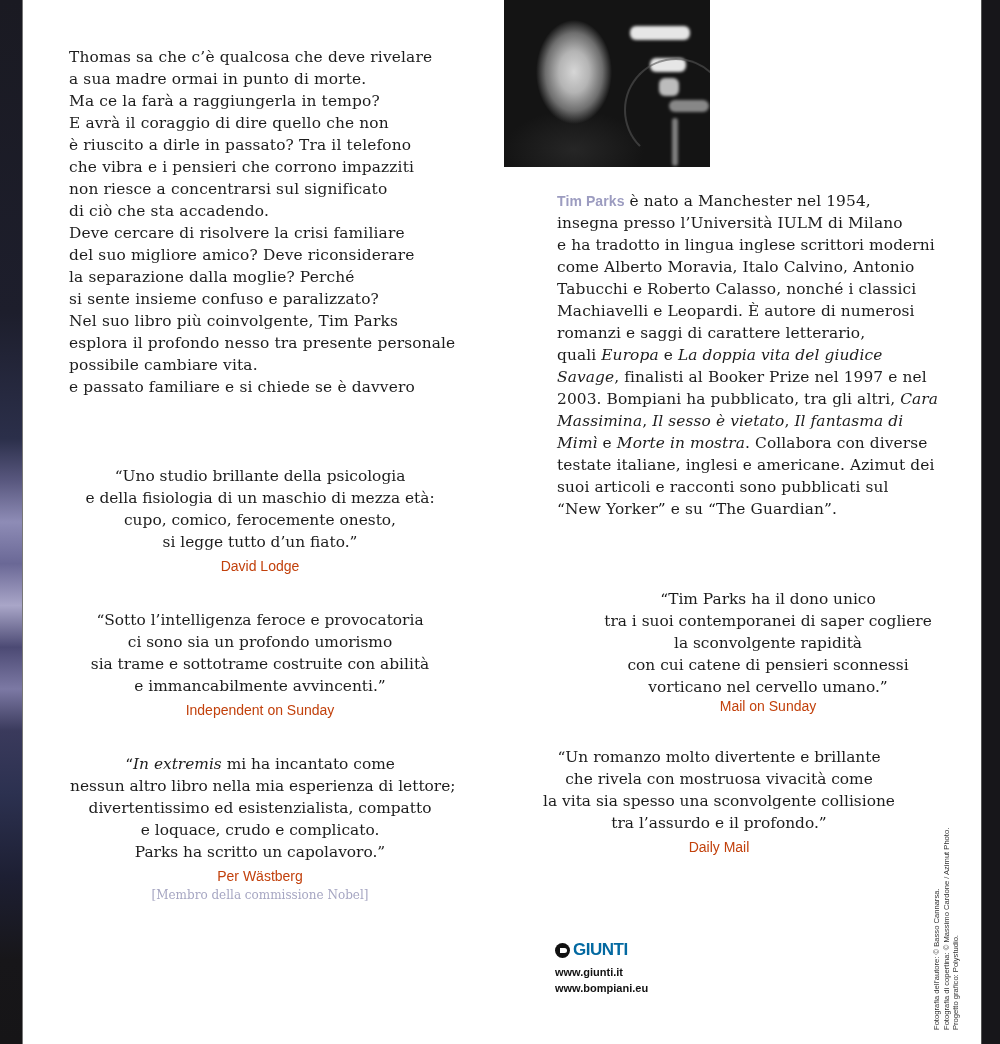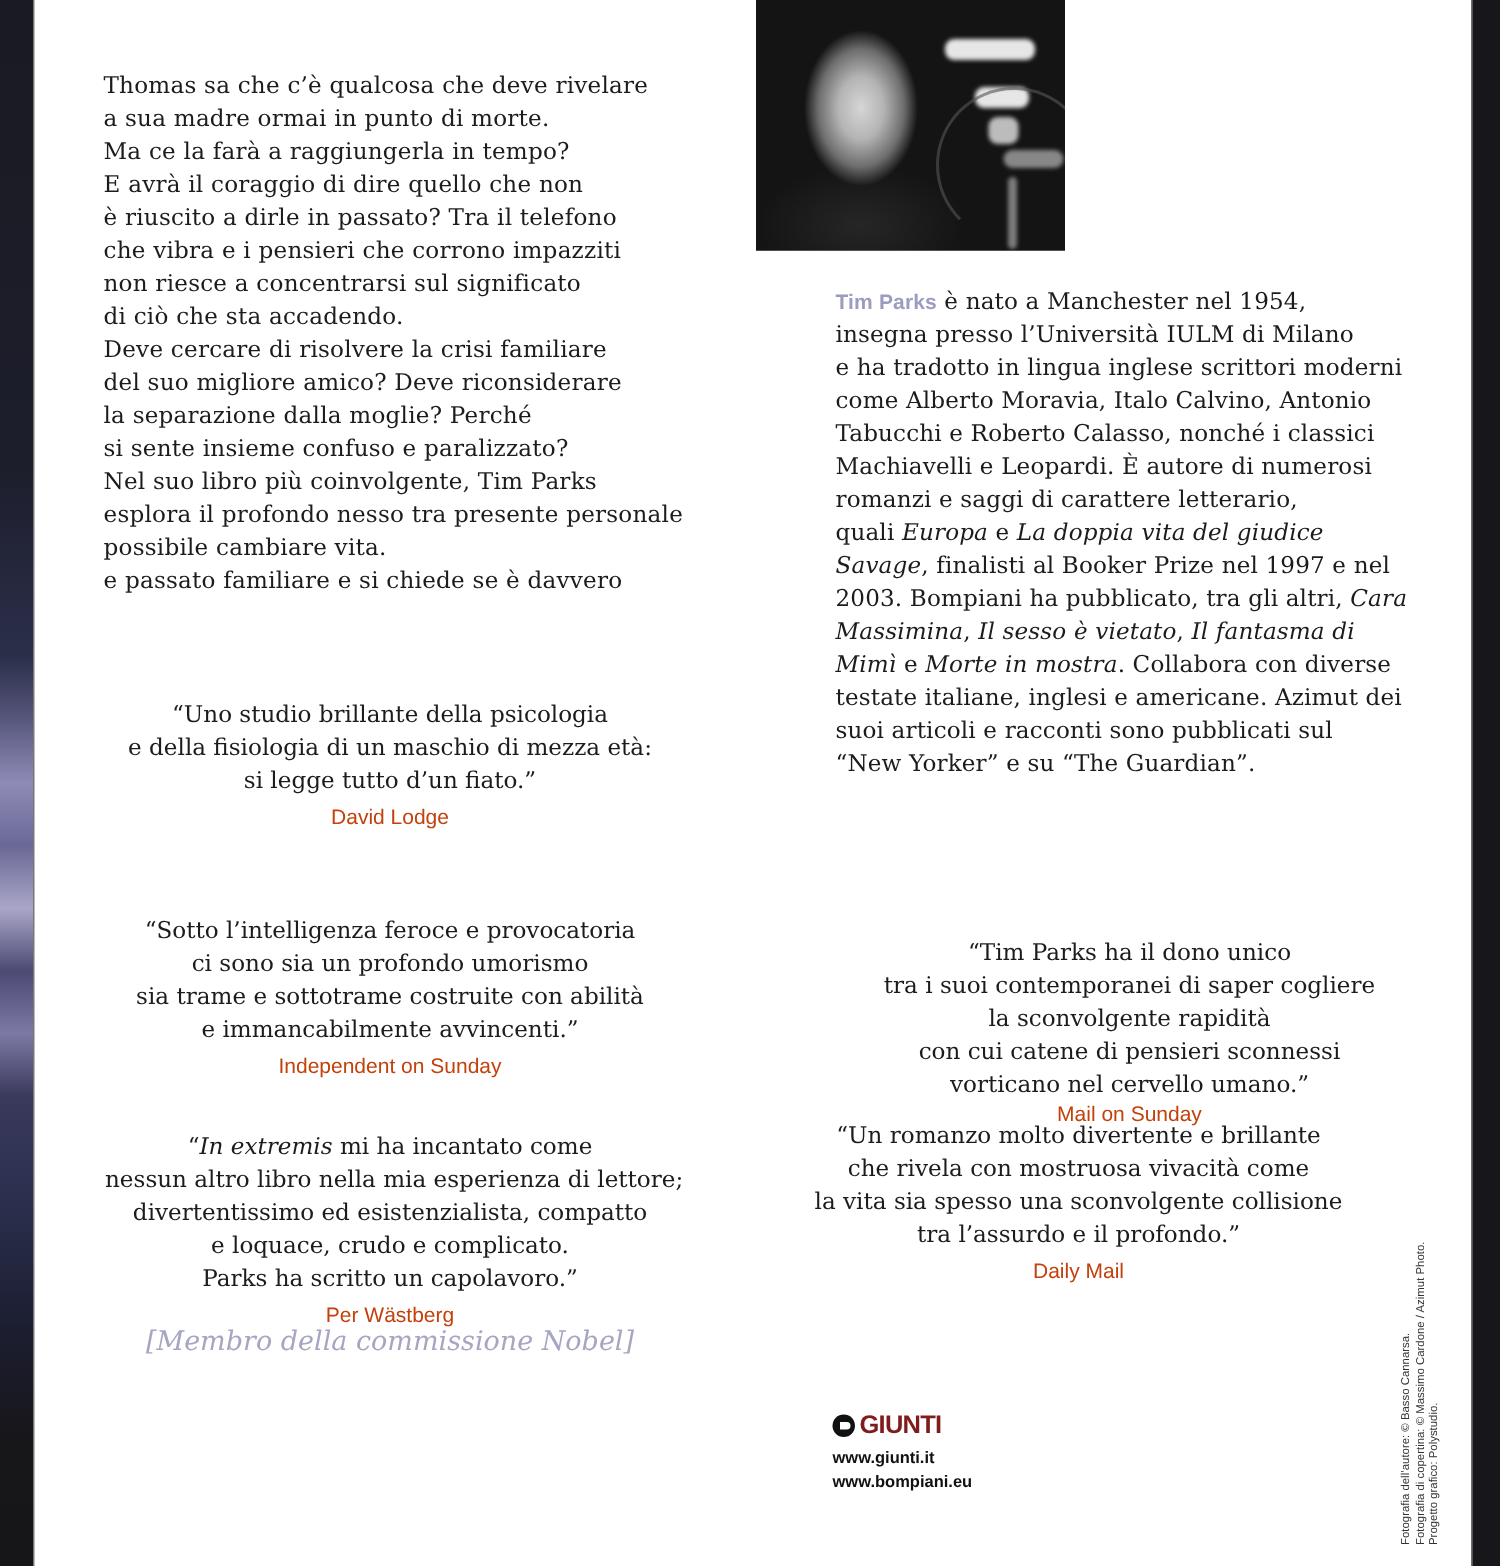--- a/index.html
+++ b/index.html
@@ -29,28 +29,28 @@
   }
   .synopsis .line { display: block; white-space: nowrap; }
 
   .quote { position: absolute; text-align: center; font-size: 15.4px; line-height: 22px; }
   .quote .line { display: block; white-space: nowrap; }
   .quote .source {
     display: block; font-family: "Liberation Sans", "DejaVu Sans", sans-serif;
     font-weight: normal; color: #c2410c; font-size: 14px; line-height: 20px; margin-top: 3px;
   }
   .quote .source-note {
-    display: block; color: #a6a6c2; font-size: 18px; line-height: 18px; font-style: italic;
+    display: block; color: #a6a6c2; font-size: 12px; line-height: 18px;
   }
   .quote i { font-style: italic; }
 
   .q1 { left: 47px; top: 465px; width: 380px; }
   .q2 { left: 47px; top: 609px; width: 380px; }
   .q3 { left: 47px; top: 753px; width: 380px; }
-  .q4 { left: 530px; top: 588px; width: 400px; margin-top: 36px; }
+  .q4 { left: 545px; top: 588px; width: 400px; }
   .q5 { left: 496px; top: 746px; width: 400px; }
 
   .author-photo {
     position: absolute; left: 481px; top: 0; width: 206px; height: 167px;
     background:
       radial-gradient(ellipse 38px 52px at 70px 72px, #d6d6d6 0%, #b4b4b4 40%, #6e6e6e 75%, rgba(40,40,40,0) 100%),
       radial-gradient(ellipse 70px 40px at 70px 150px, #262626 0%, #141414 100%),
       linear-gradient(90deg, #151515 0%, #1c1c1c 60%, #2b2b2b 100%);
     overflow: hidden;
   }
@@ -71,21 +71,21 @@
   .bio .name {
     font-family: "Liberation Sans", "DejaVu Sans", sans-serif; font-weight: bold;
     color: #9c9cc0; font-size: 14px; margin-top: 48px;
   }
   .bio i { font-style: italic; }
 
   .publisher { position: absolute; left: 532px; top: 940px; width: 200px; }
   .publisher .logo {
     display: flex; align-items: center; gap: 3px;
     font-family: "Liberation Sans", "DejaVu Sans", sans-serif; font-weight: bold;
-    font-size: 17px; letter-spacing: -0.5px; color: #7f1d1d;
+    font-size: 17px; letter-spacing: -0.5px; color: #0369a1;
   }
   .publisher .logo-mark {
     width: 15px; height: 15px; border-radius: 50%; background: #111; position: relative;
   }
   .publisher .logo-mark::after {
     content: ""; position: absolute; left: 5px; top: 5px; width: 7px; height: 5px;
     background: #fff; border-radius: 0 3px 3px 0;
   }
   .publisher .url {
     display: block; font-family: "Liberation Sans", "DejaVu Sans", sans-serif; font-weight: bold;
@@ -124,20 +124,21 @@
     <span class="line">si sente insieme confuso e paralizzato?</span>
     <span class="line">Nel suo libro più coinvolgente, Tim Parks</span>
     <span class="line">esplora il profondo nesso tra presente personale</span>
     <span class="line">possibile cambiare vita.</span>
     <span class="line">e passato familiare e si chiede se è davvero</span>
   </div>
 
   <div class="quote q1">
     <span class="line">“Uno studio brillante della psicologia</span>
     <span class="line">e della fisiologia di un maschio di mezza età:</span>
+    <span class="line">cupo, comico, ferocemente onesto,</span>
     <span class="line">si legge tutto d’un fiato.”</span>
     <span class="source">David Lodge</span>
   </div>
 
   <div class="quote q2">
     <span class="line">“Sotto l’intelligenza feroce e provocatoria</span>
     <span class="line">ci sono sia un profondo umorismo</span>
     <span class="line">sia trame e sottotrame costruite con abilità</span>
     <span class="line">e immancabilmente avvincenti.”</span>
     <span class="source">Independent on Sunday</span>

